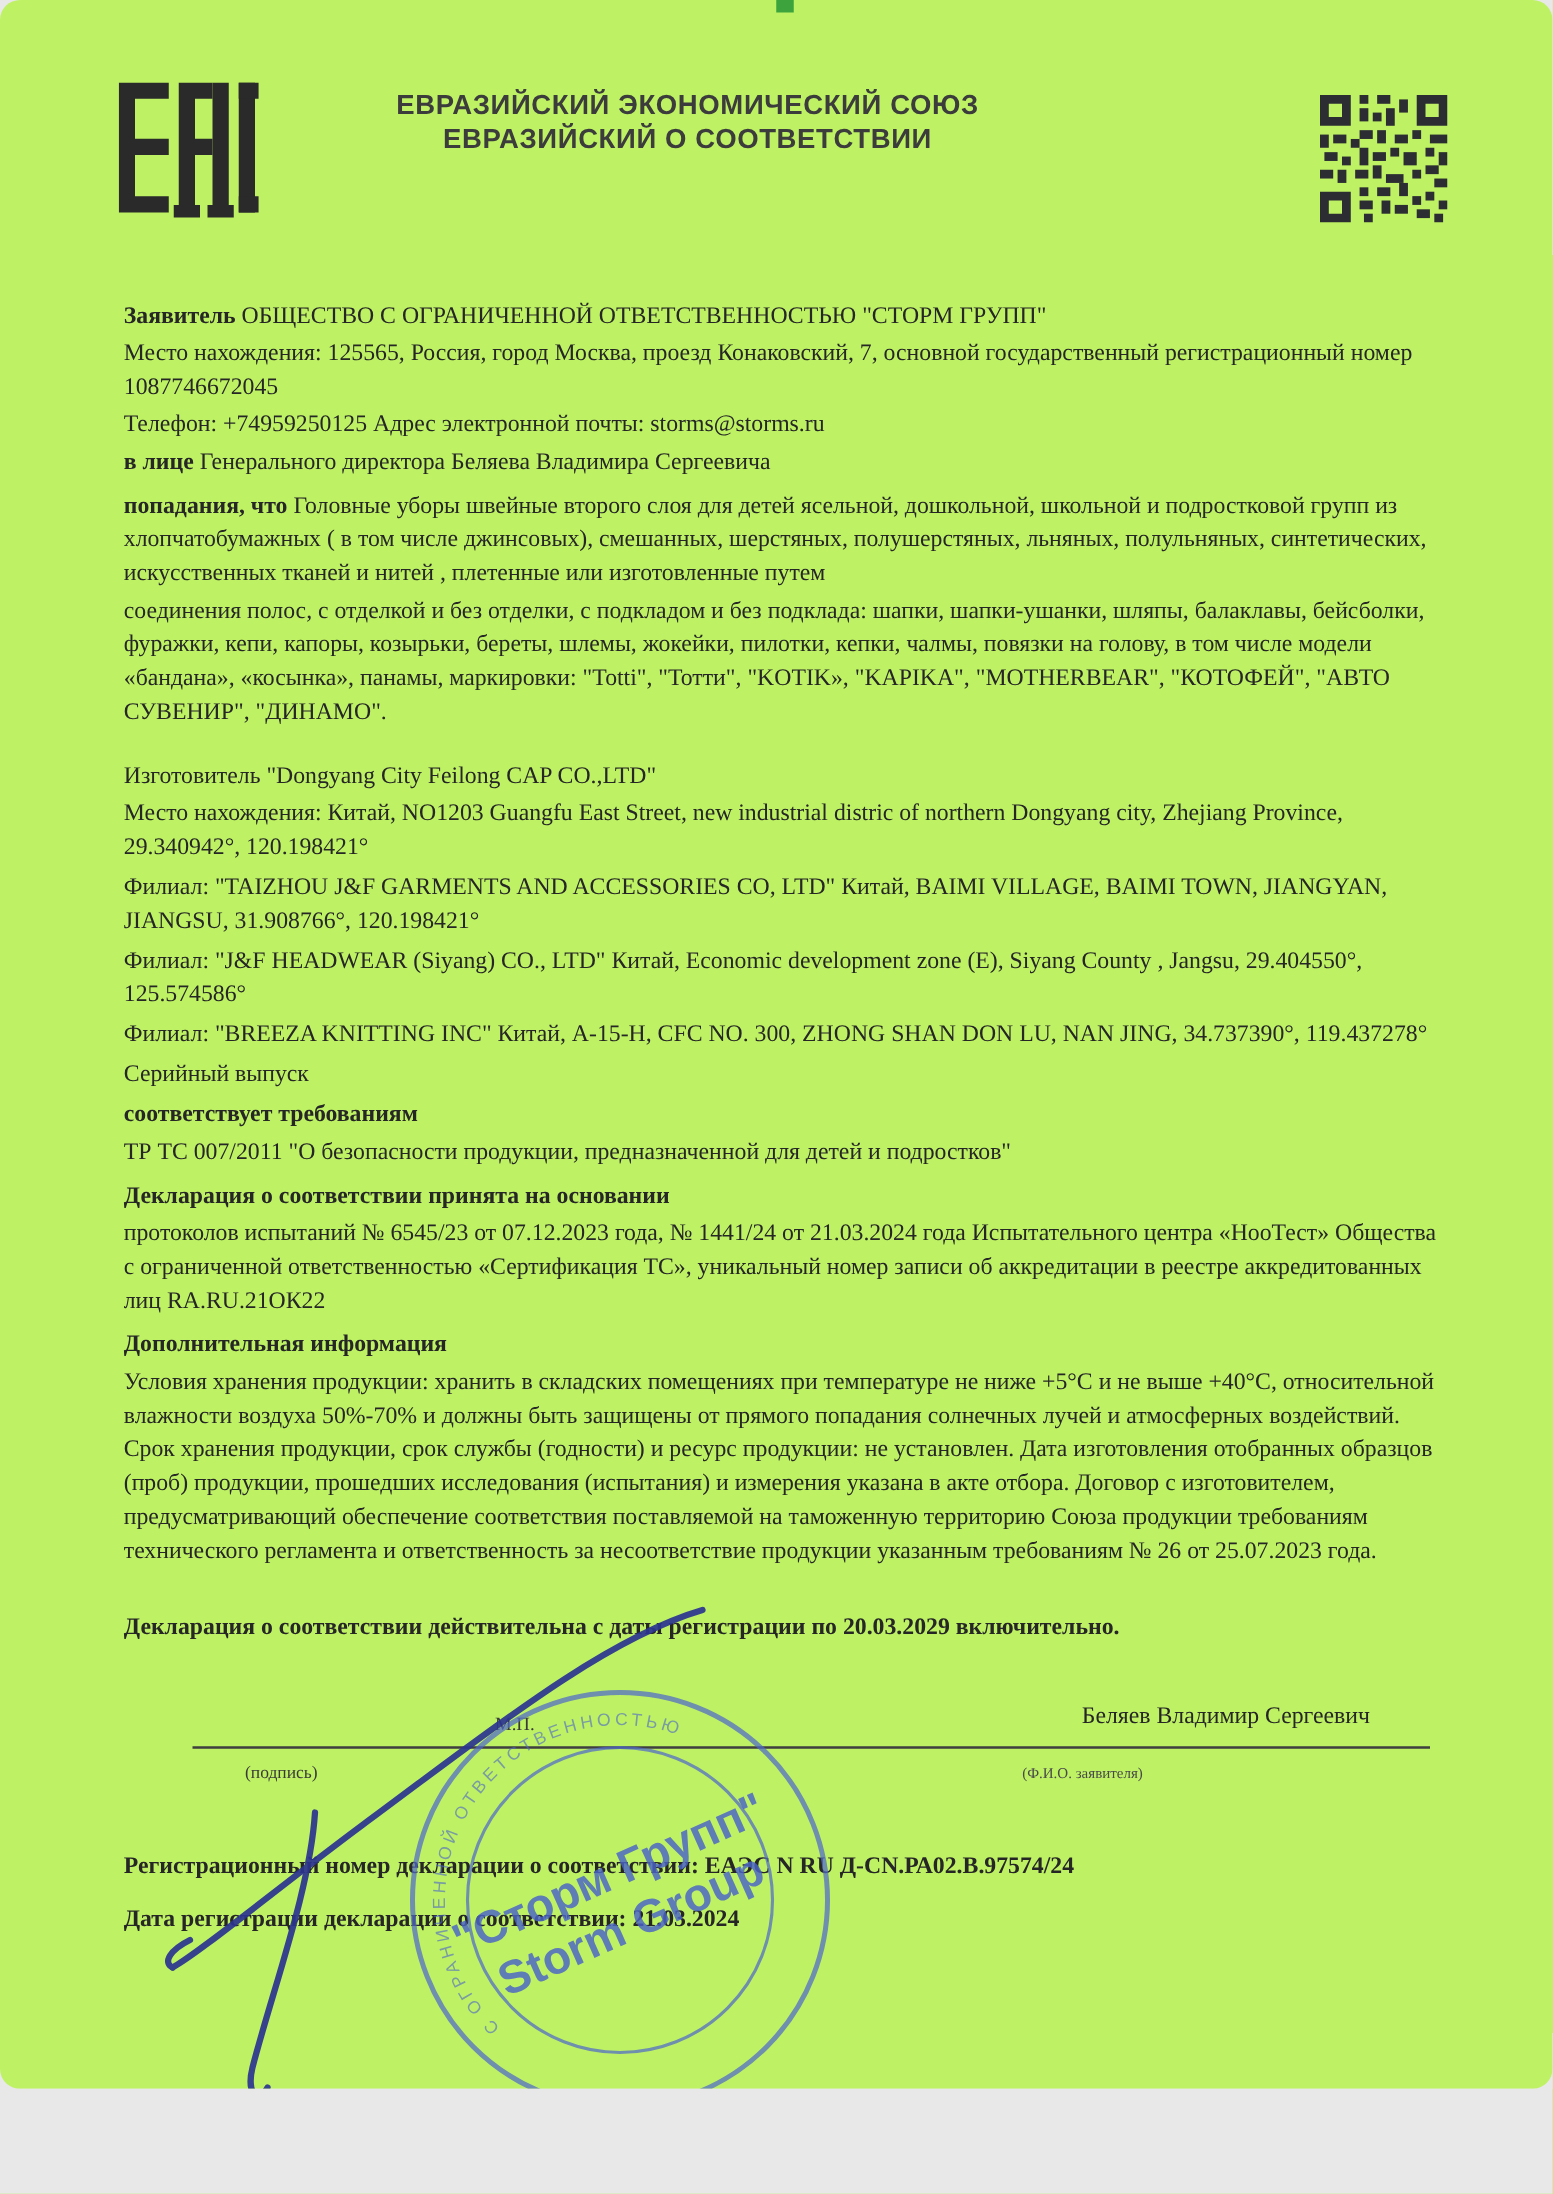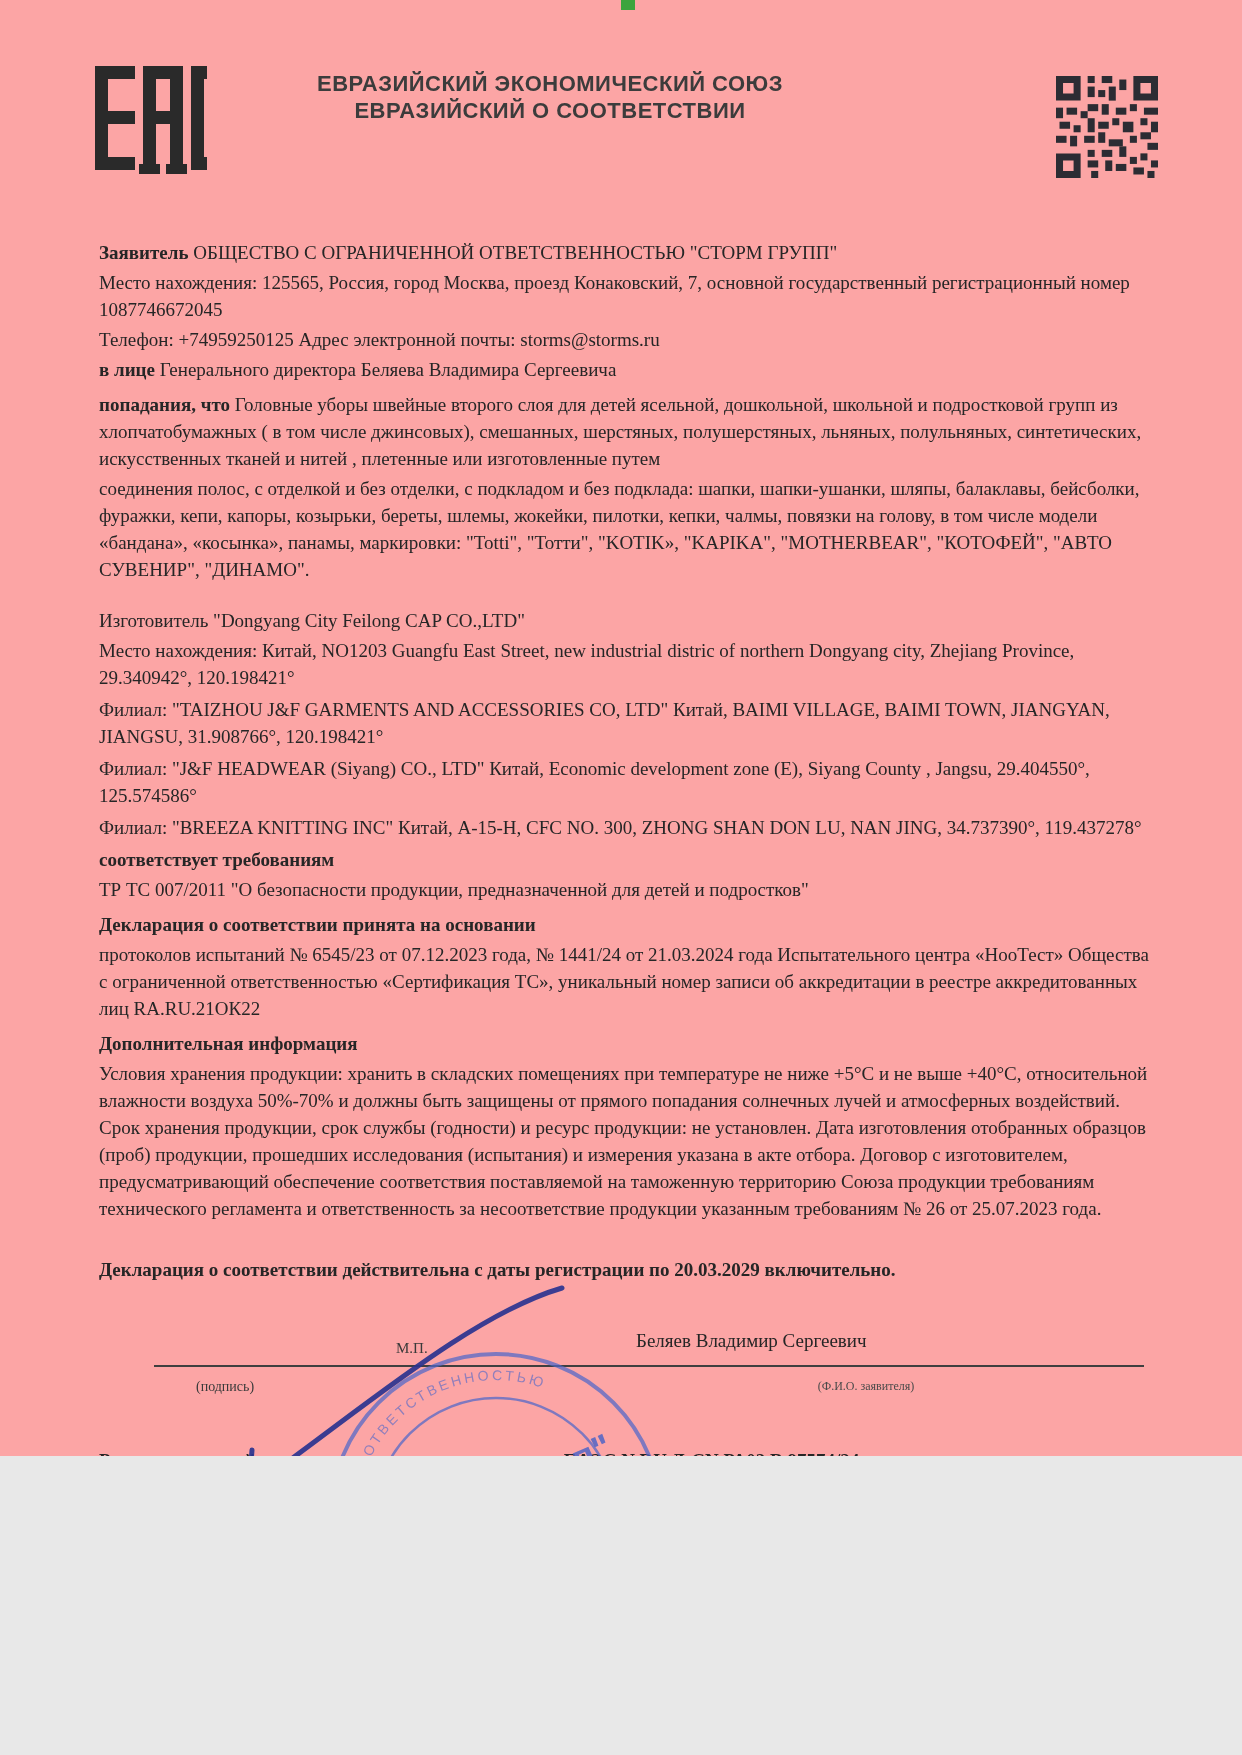--- a/index.html
+++ b/index.html
@@ -1,23 +1,24 @@
 <!DOCTYPE html>
 <html><head>
 <meta charset="utf-8">
 <style>
   html,body{margin:0;padding:0;background:#e8e8e8;}
   .page{
     position:relative;
-    width:1242px;height:1456px;
+    width:1242px;height:1671px;
     margin:0 auto;
-    background:#fca5a5;
+    background:#bef264;
     font-family:"Liberation Serif", serif;
     color:#262626;
     overflow:hidden;
+    border-radius:16px;
   }
   .green-mark{position:absolute;left:621px;top:0;width:14px;height:10px;background:#3da43d;}
   .eac-logo{position:absolute;left:95px;top:66px;width:112px;height:110px;}
   .doc-title{
     position:absolute;left:215px;top:70px;width:670px;
     text-align:center;
     font-family:"Liberation Sans", sans-serif;
     font-weight:bold;font-size:22px;line-height:27px;
     color:#3c3c3c;letter-spacing:.5px;
   }
@@ -27,21 +28,21 @@
     font-size:19px;line-height:27px;
   }
   .content p{margin:3px;}
   b{font-weight:bold;}
   .gap-sm{margin-top:5px !important;}
   .gap-md{margin-top:8px !important;}
   .gap-lg{margin-top:24px !important;}
   .validity{margin-top:34px !important;font-weight:bold;}
   .sig-block{position:relative;height:128px;margin-top:10px;}
   .mp{position:absolute;left:300px;top:42px;font-size:15px;color:#3a3a3a;}
-  .fio-name{position:absolute;left:540px;top:34px;width:460px;text-align:left;font-size:19px;}
+  .fio-name{position:absolute;left:540px;top:34px;width:460px;text-align:right;font-size:19px;}
   .sig-line{position:absolute;left:58px;right:8px;top:72px;height:2px;background:#3f3f3f;}
   .sig-caption{position:absolute;left:100px;top:80px;font-size:14px;color:#3a3a3a;}
   .fio-caption{position:absolute;left:540px;top:80px;width:460px;text-align:center;font-size:12px;color:#4a4a4a;}
   .reg-line{margin-top:26px !important;font-weight:bold;}
   .date-line{margin-top:16px !important;font-weight:bold;}
   .stamp{position:absolute;left:318px;top:1342px;width:356px;height:356px;pointer-events:none;}
   .signature-ink{position:absolute;left:100px;top:1262px;width:640px;height:440px;pointer-events:none;}
 </style>
 </head>
 <body>
@@ -134,20 +135,21 @@
 
     <p class="gap-md"><b>попадания, что</b><span> Головные уборы швейные второго слоя для детей ясельной, дошкольной, школьной и подростковой групп из хлопчатобумажных ( в том числе джинсовых), смешанных, шерстяных, полушерстяных, льняных, полульняных, синтетических, искусственных тканей и нитей , плетенные или изготовленные путем</span></p>
     <p>соединения полос, с отделкой и без отделки, с подкладом и без подклада: шапки, шапки-ушанки, шляпы, балаклавы, бейсболки, фуражки, кепи, капоры, козырьки, береты, шлемы, жокейки, пилотки, кепки, чалмы, повязки на голову, в том числе модели «бандана», «косынка», панамы, маркировки: "Totti", "Тотти", "KOTIK», "KAPIKA", "MOTHERBEAR", "КОТОФЕЙ", "АВТО СУВЕНИР", "ДИНАМО".</p>
 
     <p class="gap-lg">Изготовитель "Dongyang City Feilong CAP CO.,LTD"</p>
     <p>Место нахождения: Китай, NO1203 Guangfu East Street, new industrial distric of northern Dongyang city, Zhejiang Province, 29.340942°, 120.198421°</p>
     <p class="gap-sm">Филиал: "TAIZHOU J&amp;F GARMENTS AND ACCESSORIES CO, LTD" Китай, BAIMI VILLAGE, BAIMI TOWN, JIANGYAN, JIANGSU, 31.908766°, 120.198421°</p>
     <p class="gap-sm">Филиал: "J&amp;F HEADWEAR (Siyang) CO., LTD" Китай, Economic development zone (E), Siyang County , Jangsu, 29.404550°, 125.574586°</p>
     <p class="gap-sm">Филиал: "BREEZA KNITTING INC" Китай, A-15-H, CFC NO. 300, ZHONG SHAN DON LU, NAN JING, 34.737390°, 119.437278°</p>
 
+    <p class="gap-sm">Серийный выпуск</p>
     <p class="gap-sm"><b>соответствует требованиям</b></p>
     <p>ТР ТС 007/2011 "О безопасности продукции, предназначенной для детей и подростков"</p>
     <p class="gap-md"><b>Декларация о соответствии принята на основании</b></p>
     <p>протоколов испытаний № 6545/23 от 07.12.2023 года, № 1441/24 от 21.03.2024 года Испытательного центра «НооТест» Общества с ограниченной ответственностью «Сертификация ТС», уникальный номер записи об аккредитации в реестре аккредитованных лиц RA.RU.21ОК22</p>
     <p class="gap-md"><b>Дополнительная информация</b></p>
     <p>Условия хранения продукции: хранить в складских помещениях при температуре не ниже +5°С и не выше +40°С, относительной влажности воздуха 50%-70% и должны быть защищены от прямого попадания солнечных лучей и атмосферных воздействий. Срок хранения продукции, срок службы (годности) и ресурс продукции: не установлен. Дата изготовления отобранных образцов (проб) продукции, прошедших исследования (испытания) и измерения указана в акте отбора. Договор с изготовителем, предусматривающий обеспечение соответствия поставляемой на таможенную территорию Союза продукции требованиям технического регламента и ответственность за несоответствие продукции указанным требованиям № 26 от 25.07.2023 года.</p>
 
     <p class="validity">Декларация о соответствии действительна с даты регистрации по 20.03.2029 включительно.</p>
 
     <div class="sig-block">

